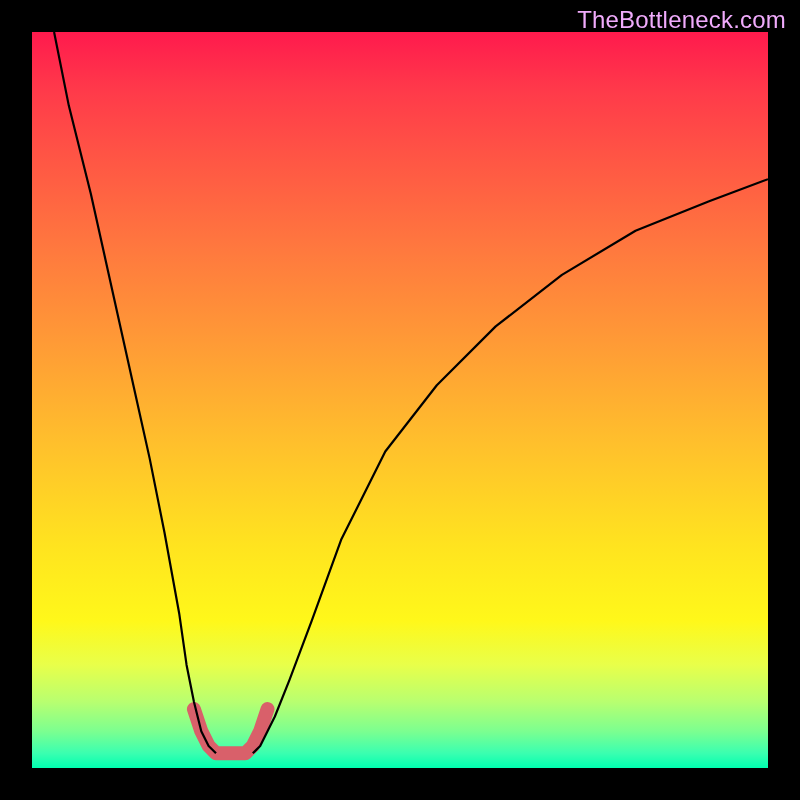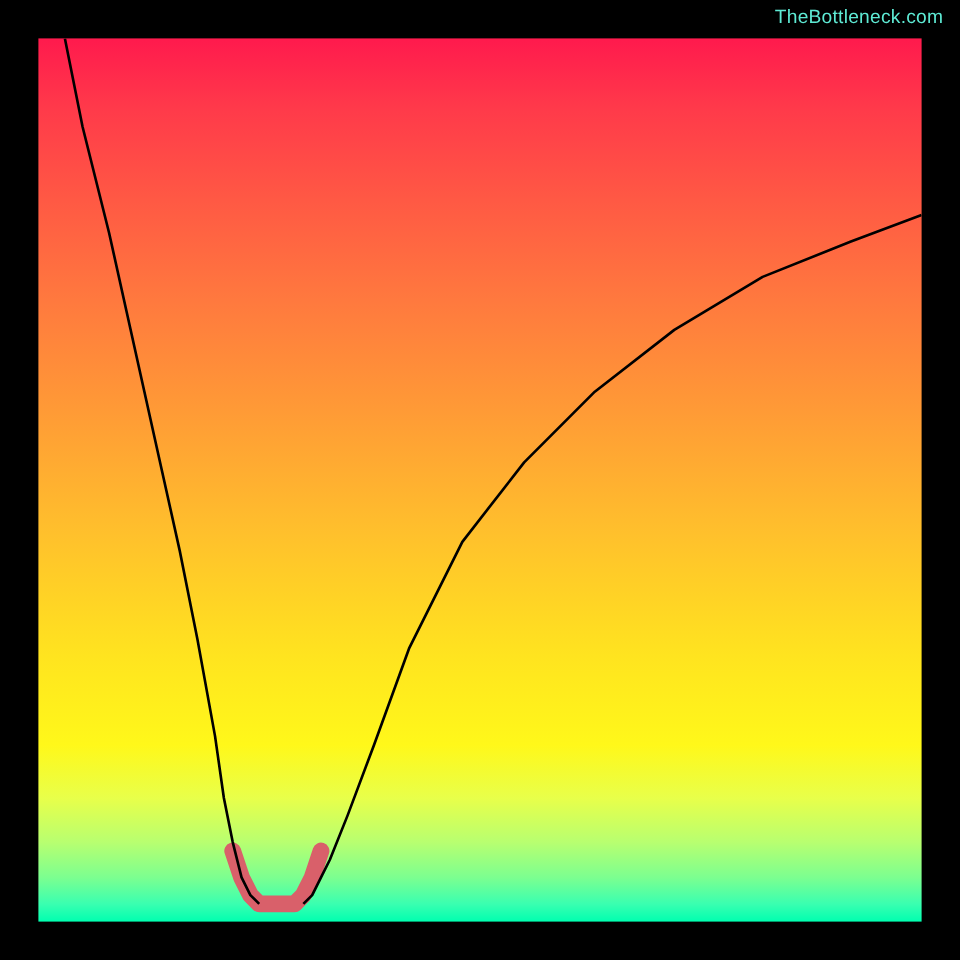--- a/index.html
+++ b/index.html
@@ -38,22 +38,22 @@
       #b8ff70 91%,
       #7cff90 95%,
       #3affb0 98%,
       #00ffb0 100%
     );
   }
   .watermark {
     position: absolute;
     top: 6px;
     right: 14px;
-    color: #5eead4;
-    font-size: 16px;
+    color: #f0abfc;
+    font-size: 24px;
     letter-spacing: 0.2px;
     user-select: none;
   }
   svg.curves {
     position: absolute;
     left: 0;
     top: 0;
     width: 736px;
     height: 736px;
   }

